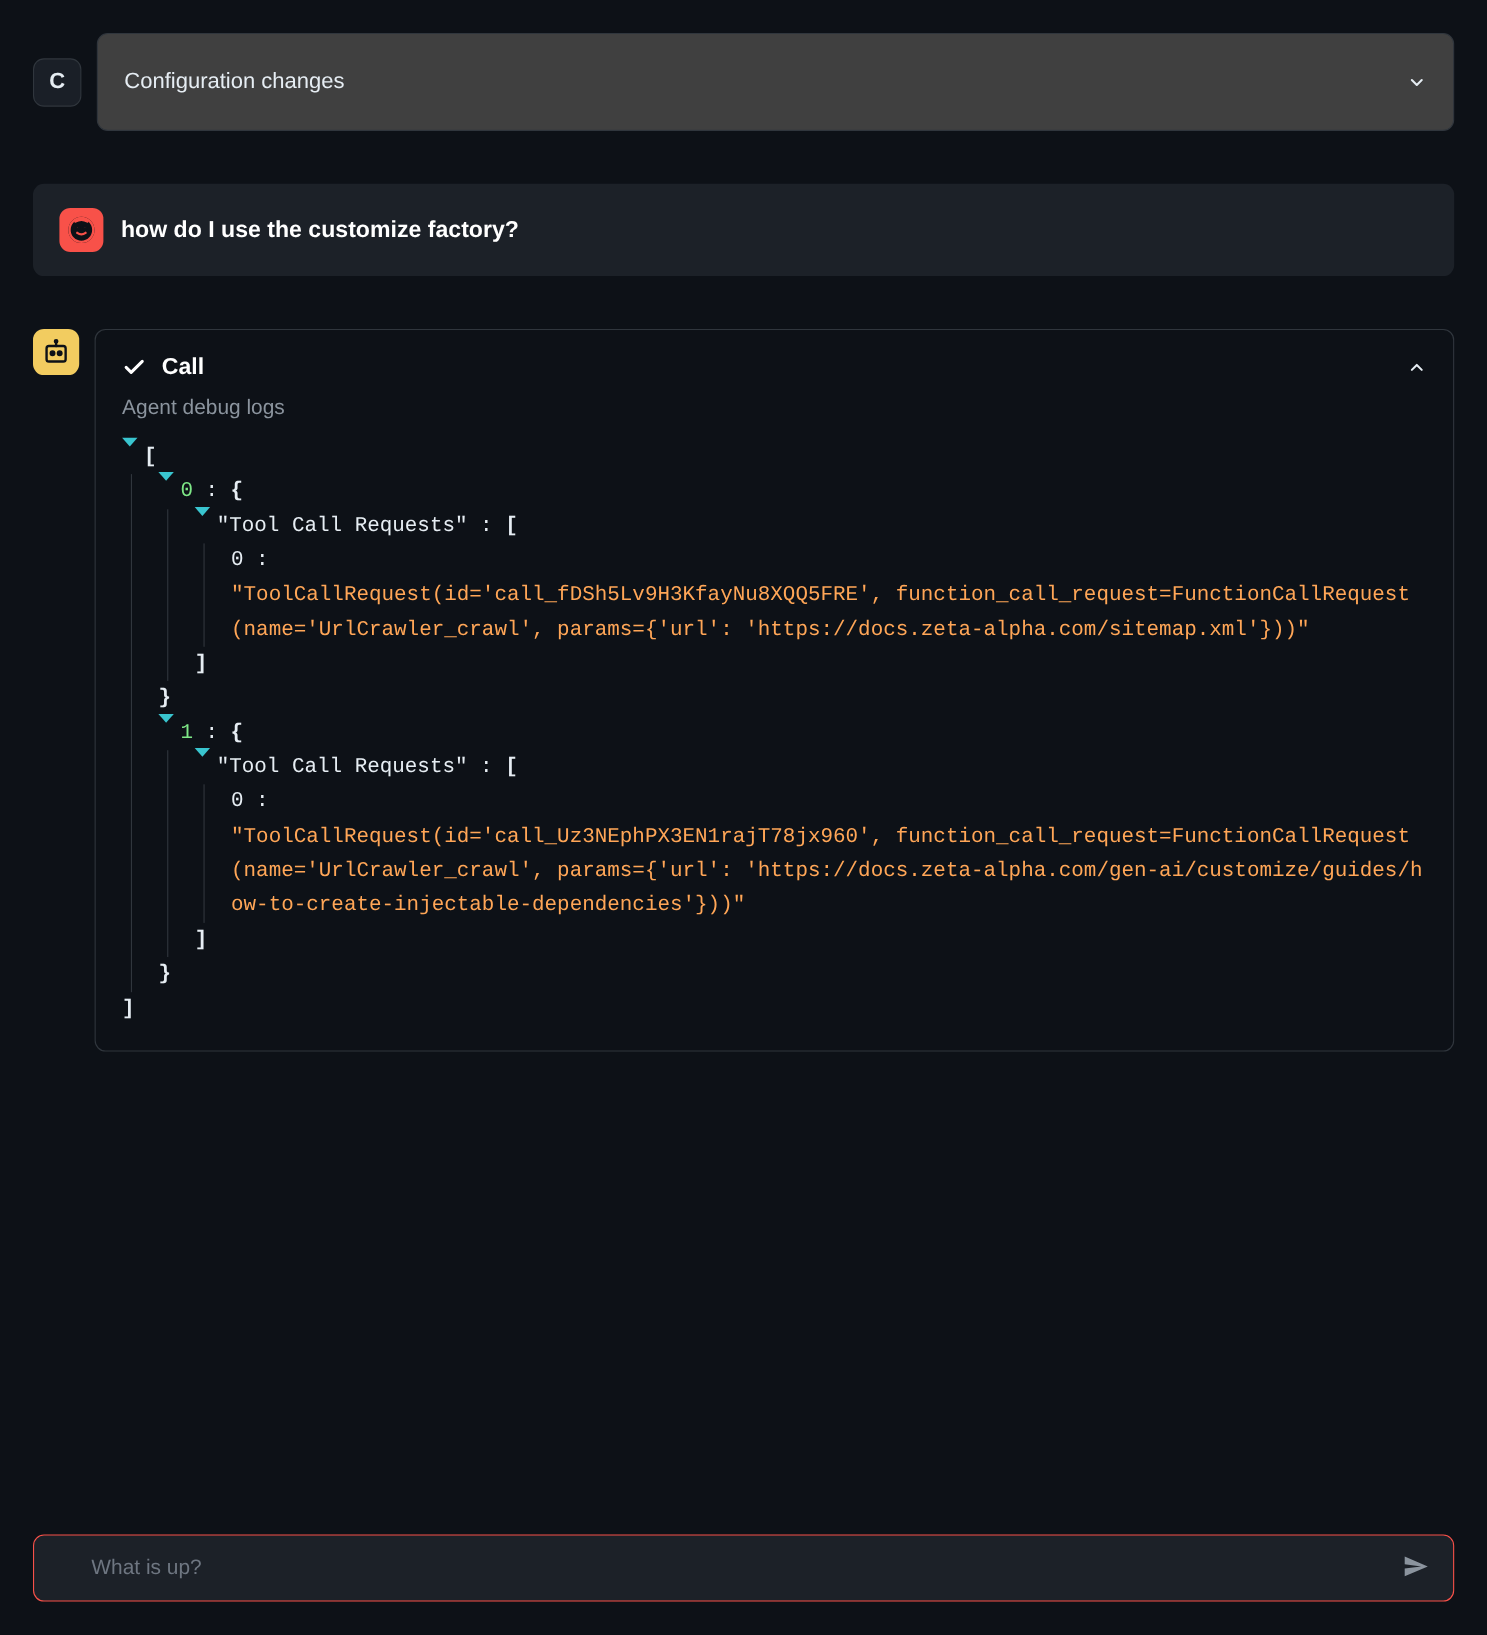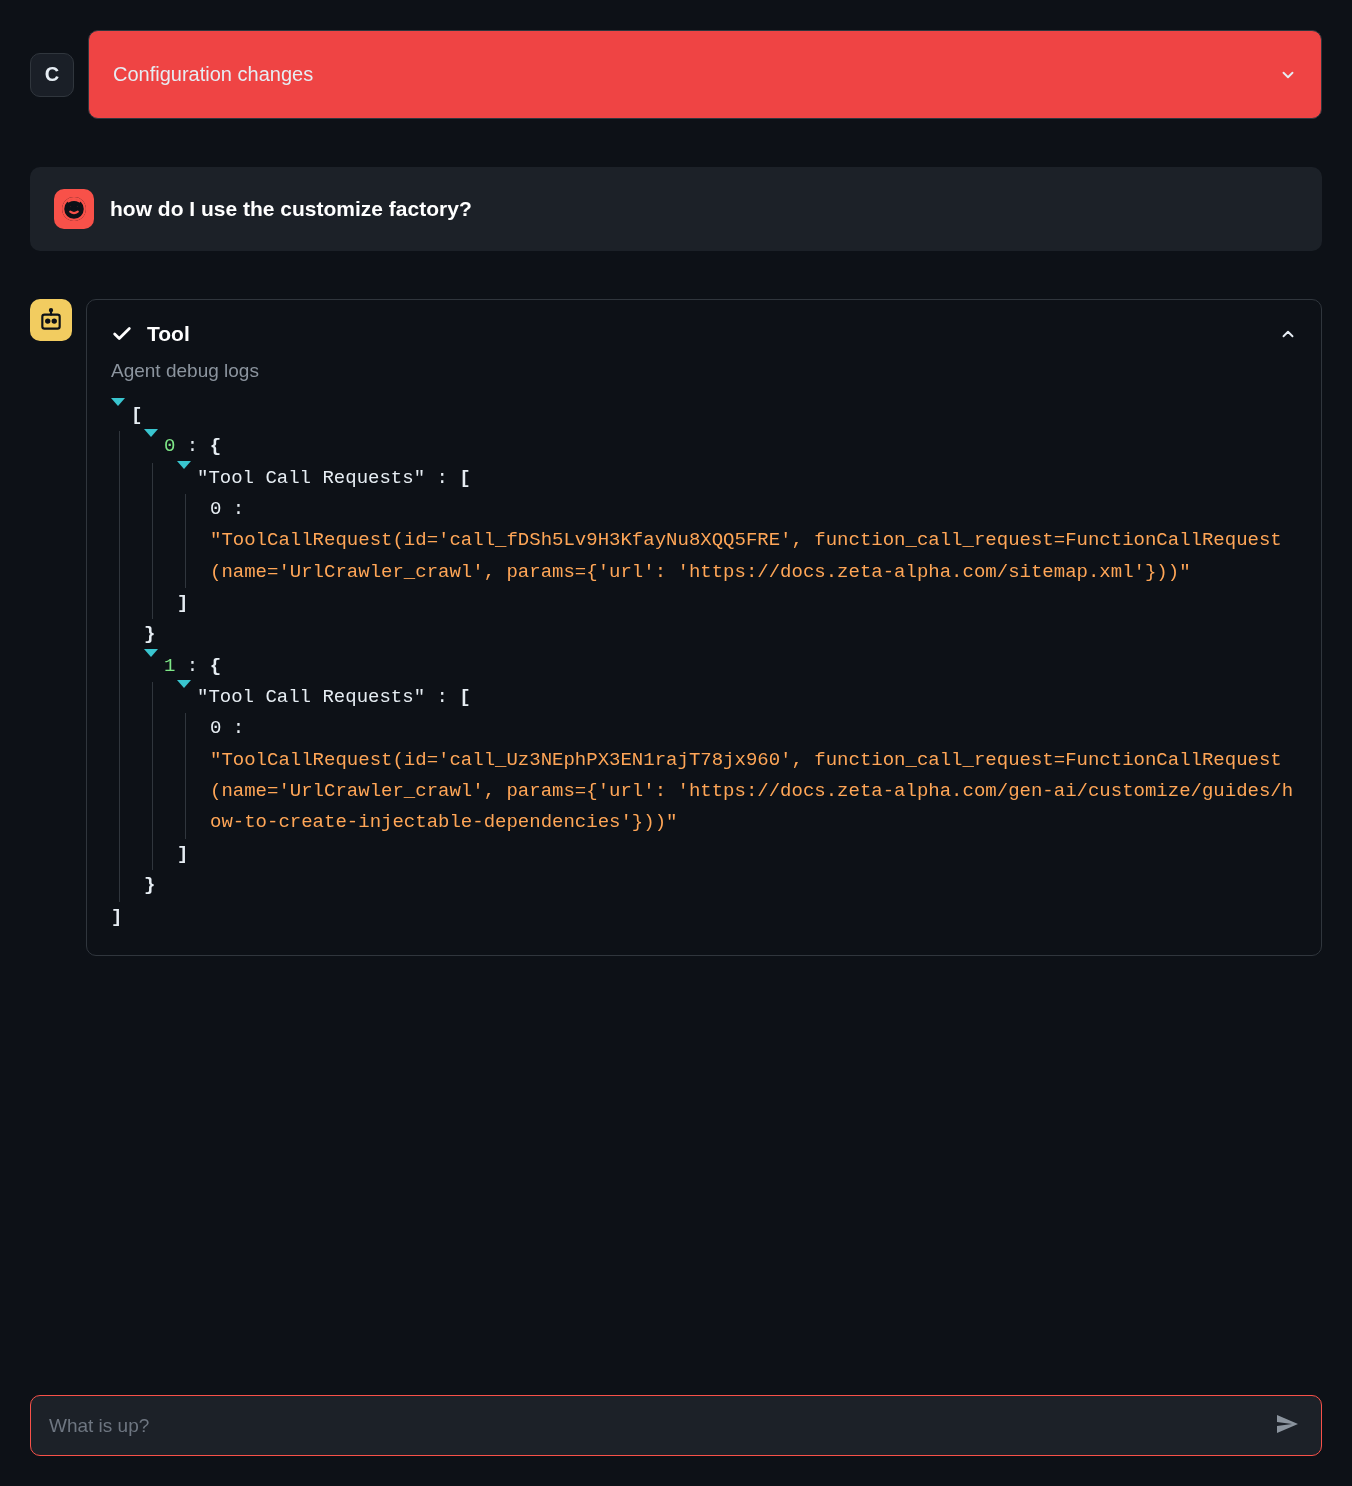--- a/index.html
+++ b/index.html
@@ -38,21 +38,21 @@
   }
   .config-dropdown {
     flex: 1;
     border: 1px solid #30363d;
     border-radius: 10px;
     padding: 32px 24px;
     display: flex;
     justify-content: space-between;
     align-items: center;
     cursor: pointer;
-    background: #ef4444;
+    background: #404040;
   }
   .config-dropdown .label {
     font-size: 20px;
     color: #e6edf3;
   }
   .chevron {
     width: 18px;
     height: 18px;
   }
   .user-message-block {
@@ -185,20 +185,21 @@
     align-items: center;
     padding: 12px 18px;
   }
   .input-bar input {
     flex: 1;
     background: transparent;
     border: none;
     outline: none;
     color: #fde047;
     font-size: 19px;
+    margin-left: 34px;
   }
   .input-bar input::placeholder {
     color: #6e7681;
   }
   .send-btn {
     background: transparent;
     border: none;
     cursor: pointer;
     padding: 4px;
   }
@@ -252,21 +253,21 @@
     </svg>
   </div>
   <div class="agent-panel">
     <div class="debug-header">
       <div class="debug-title-group">
         <span class="check-icon">
           <svg width="22" height="22" viewBox="0 0 24 24" fill="none" stroke="#ffffff" stroke-width="3" stroke-linecap="round" stroke-linejoin="round">
               <polyline points="20 6 9 17 4 12"></polyline>
             </svg>
         </span>
-        <span class="debug-title">Tool</span>
+        <span class="debug-title">Call</span>
       </div>
       <span class="chevron" style="cursor:pointer;">
         <svg width="18" height="18" viewBox="0 0 24 24" fill="none" stroke="#e6edf3" stroke-width="2.5" stroke-linecap="round" stroke-linejoin="round">
             <polyline points="18 15 12 9 6 15"></polyline>
           </svg>
       </span>
     </div>
     <div class="debug-subtitle">Agent debug logs</div>
 
     <div class="json-tree">

